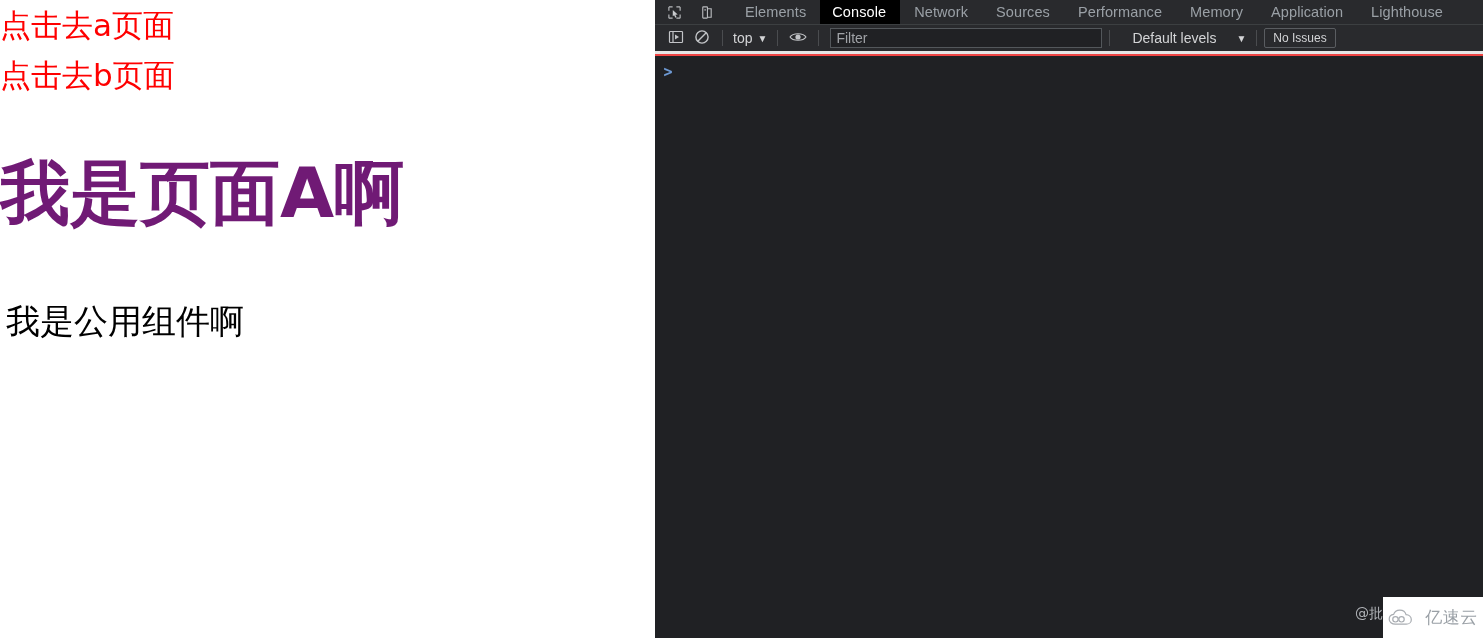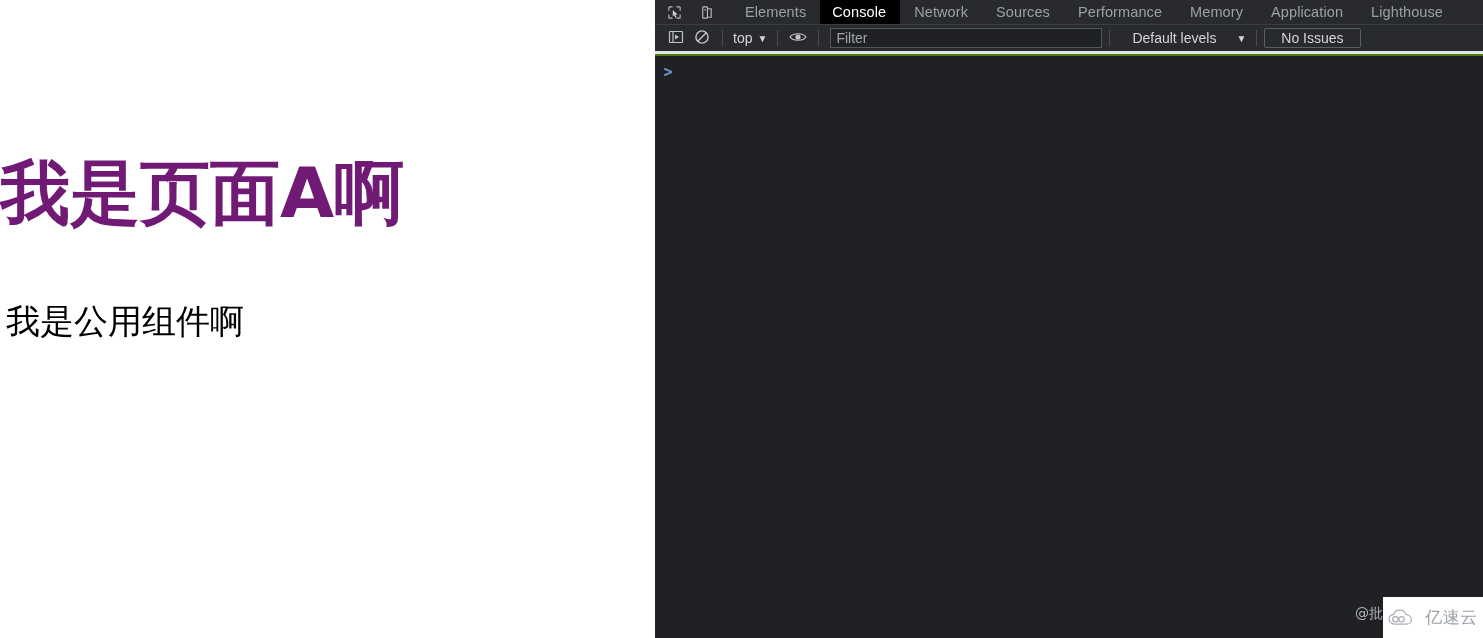--- a/index.html
+++ b/index.html
@@ -73,21 +73,21 @@
     white-space: nowrap;
   }
 
   
   .devtools {
     position: absolute;
     left: 655px;
     top: 0;
     width: 828px;
     height: 638px;
-    background: #4d7c0f;
+    background: #ef4444;
     color: #cfd0d2;
     font-size: 12px;
     font-family: "Liberation Sans", "DejaVu Sans", sans-serif;
     overflow: hidden;
   }
 
   
   .dt-tabbar {
     position: relative;
     height: 25px;
@@ -196,25 +196,25 @@
   .tb-filter::placeholder { color: #a0a3a7; opacity: 1; }
   .tb-levels {
     margin-left: 12px;
     gap: 20px;
   }
   .tb-issues {
     margin-left: 0px;
     height: 20px;
     display: flex;
     align-items: center;
-    padding: 0 16px;
+    padding: 0 8px;
     border: 1px solid #5a5d61;
     border-radius: 2px;
     color: #d3d4d6;
-    font-size: 14px;
+    font-size: 12px;
     white-space: nowrap;
     cursor: pointer;
     box-sizing: border-box;
     flex: none;
   }
 
   
   .dt-console {
     position: absolute;
     left: 0;
@@ -283,20 +283,24 @@
     letter-spacing: 0.5px;
   }
 </style>
 </head>
 <body>
 
 <div id="root">
 
   <div class="page-pane">
 
+    <div class="nav-links">
+      <a class="nav-link" href="#">点击去a页面</a>
+      <a class="nav-link" href="#">点击去b页面</a>
+    </div>
 
     <h1 class="page-heading">我是页面A啊</h1>
 
     <p class="page-subtext">我是公用组件啊</p>
   </div>
 
   <div class="devtools">
 
     <div class="dt-tabbar">
 

